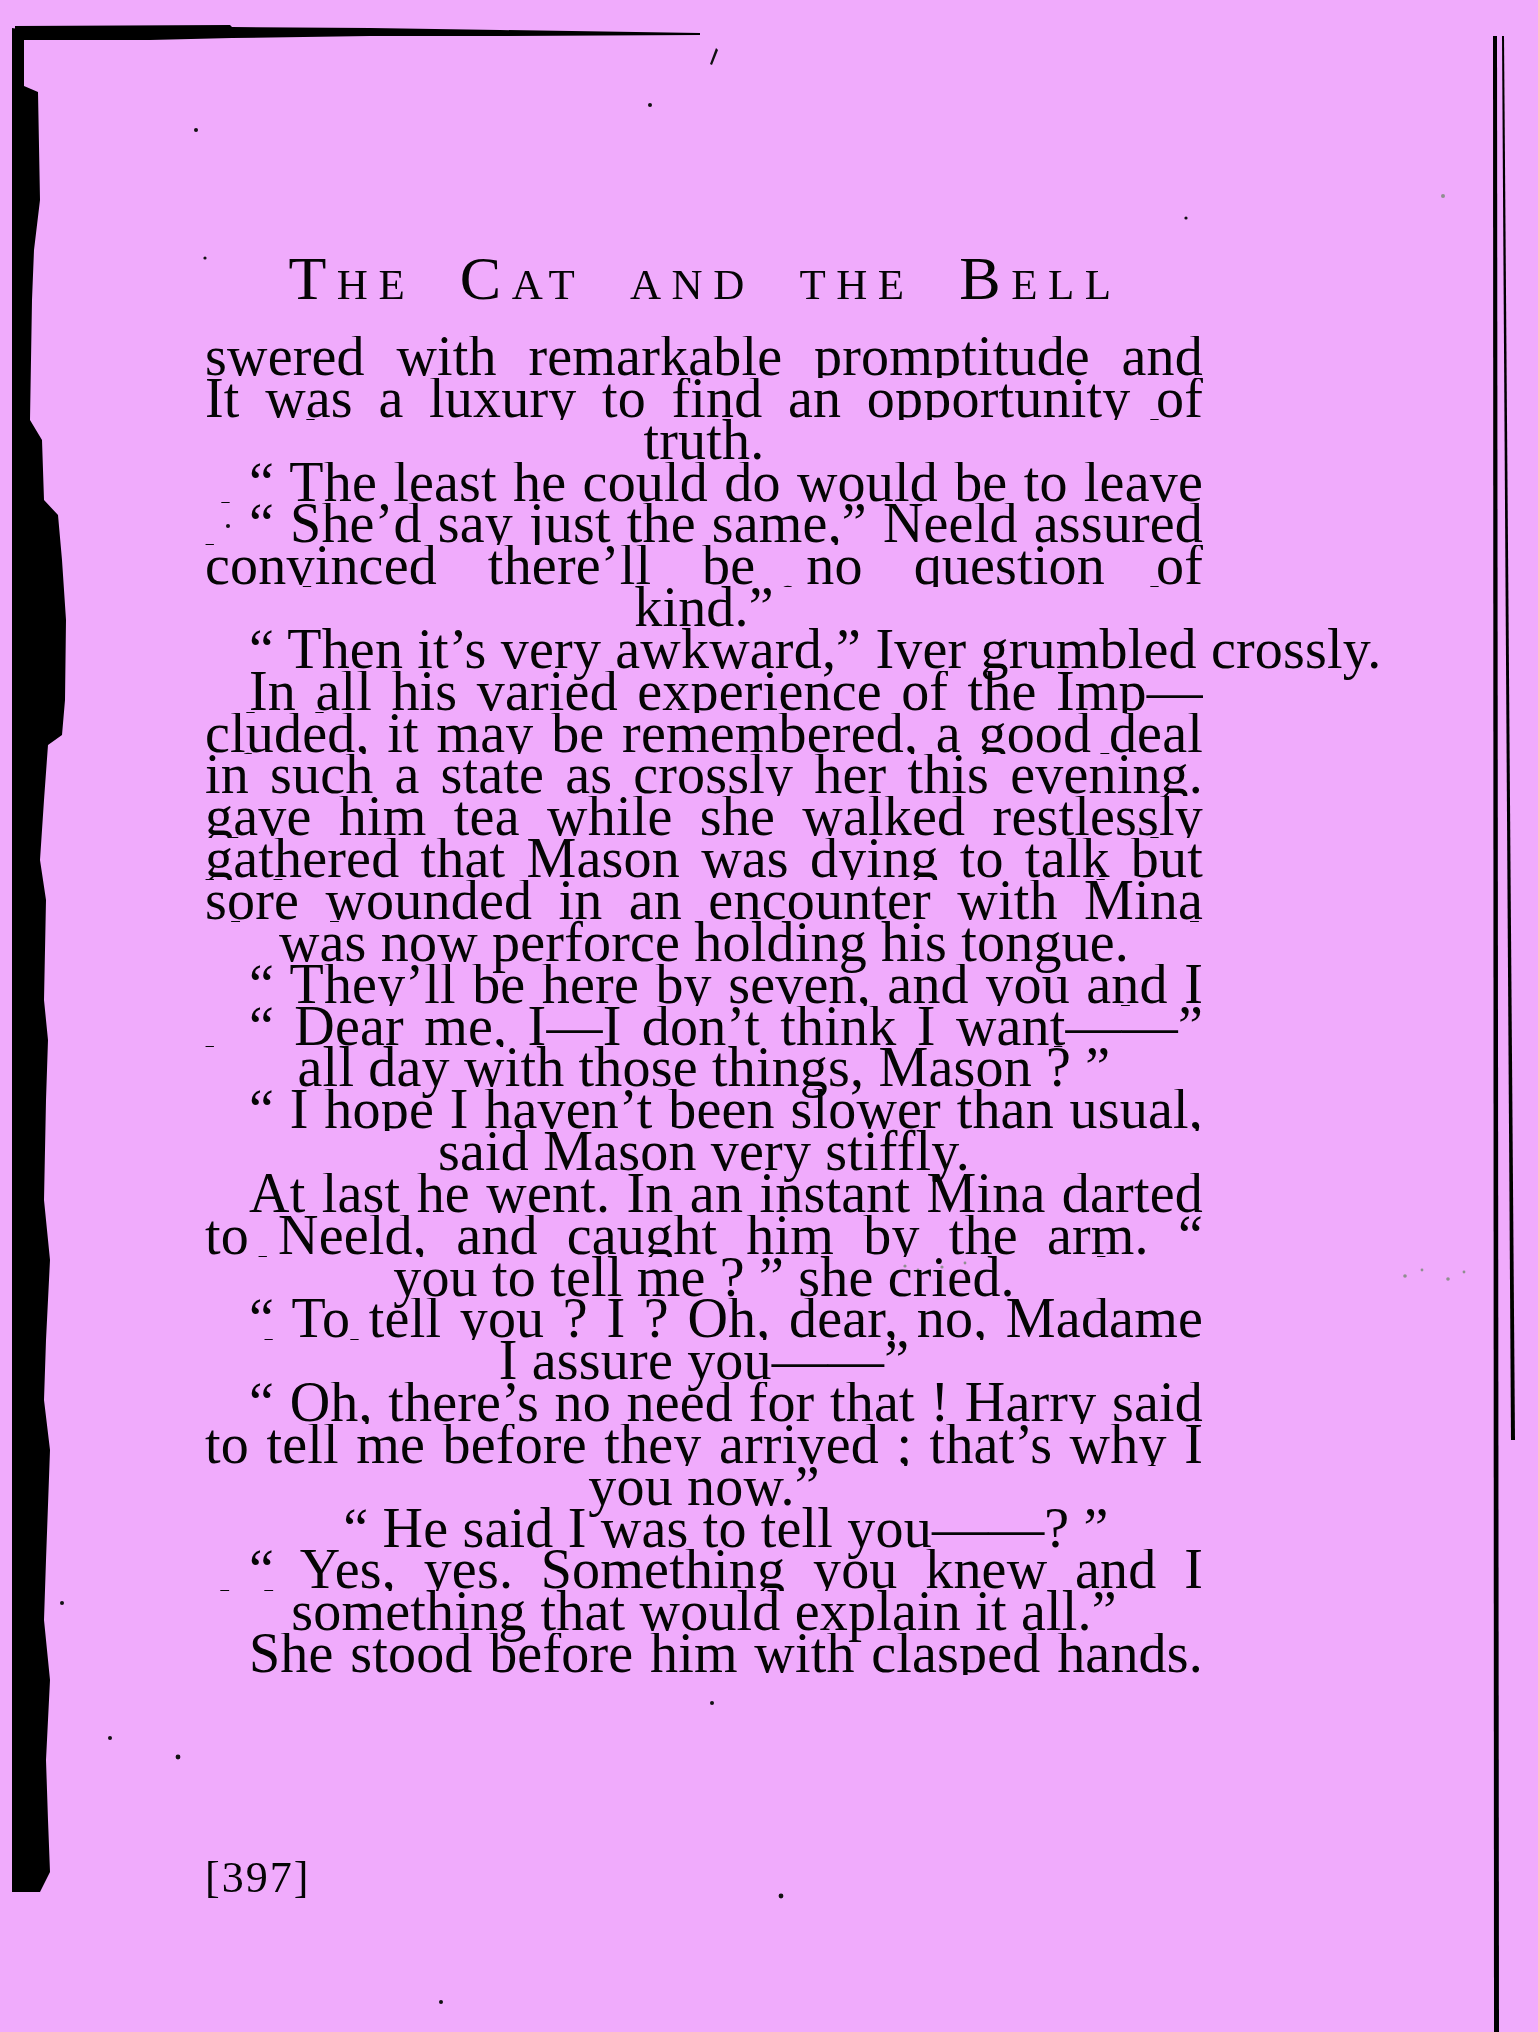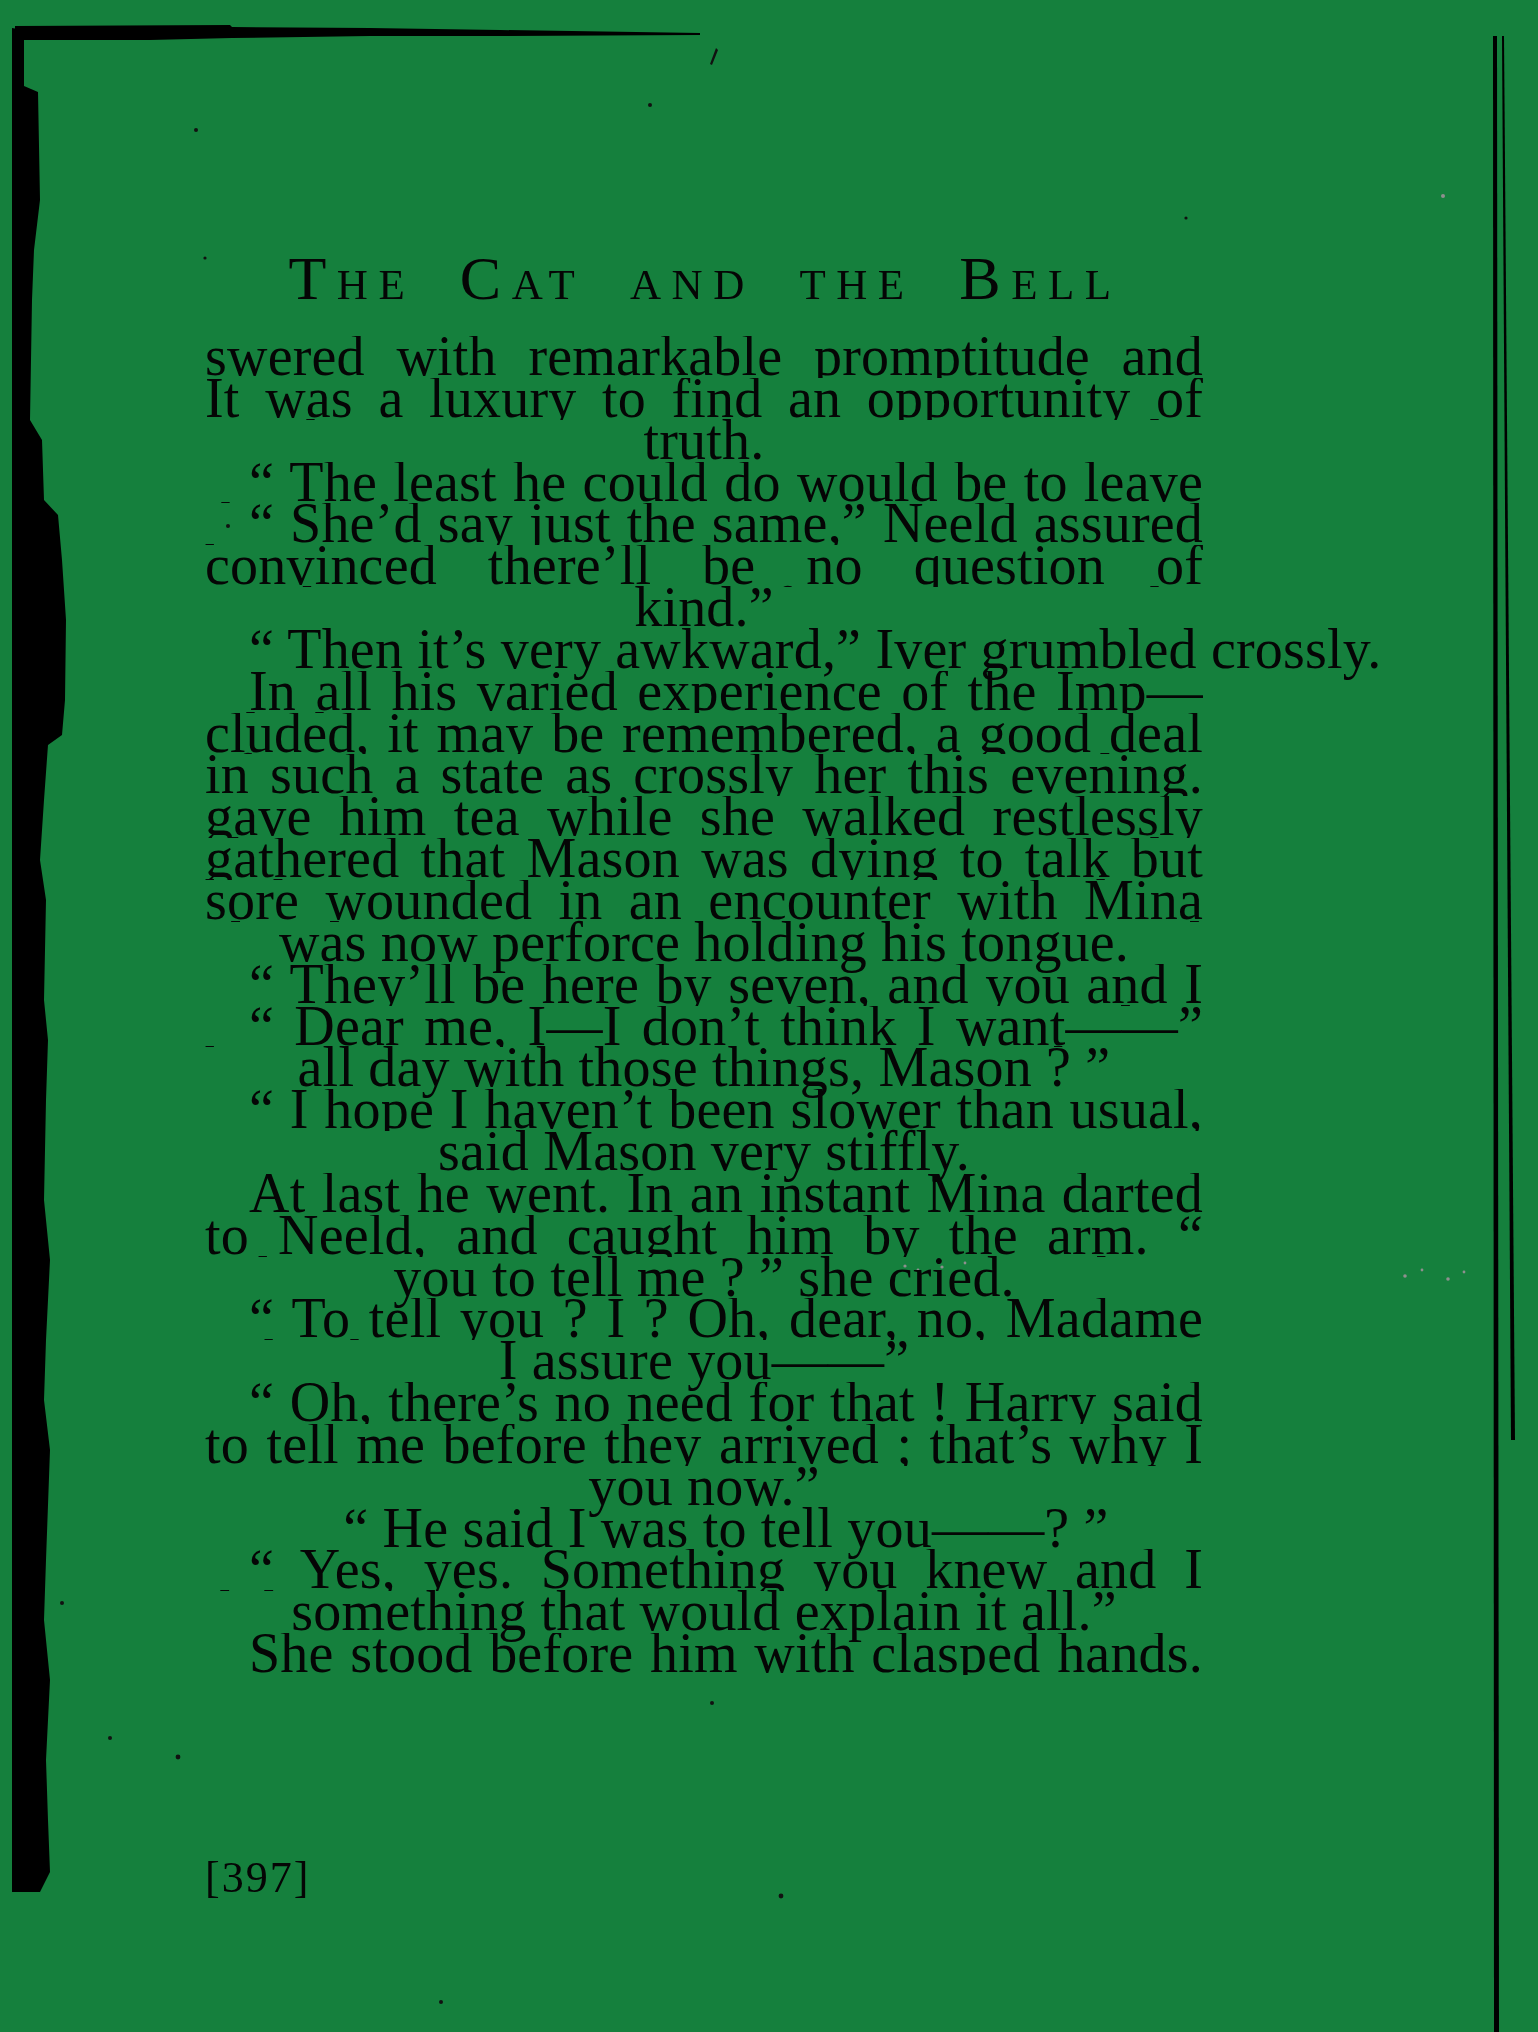--- a/index.html
+++ b/index.html
@@ -1,19 +1,19 @@
 <!DOCTYPE html>
 <html><head>
 <meta charset="utf-8">
 <style>
   html,body{margin:0;padding:0;background:#e8e8e8;}
   .sheet{
     position:relative;
     width:1538px;height:2032px;
-    background:#15803d;
+    background:#f0abfc;
     overflow:hidden;
     font-family:"Liberation Serif", serif;
     color:#050505;
   }
   .artifacts{position:absolute;left:0;top:0;width:1538px;height:2032px;pointer-events:none;}
   .title{
     position:absolute;left:205px;top:240px;width:1000px;height:76px;
     line-height:76px;text-align:center;
     font-size:62px;font-variant:small-caps;
     letter-spacing:0.17em;word-spacing:0.30em;

